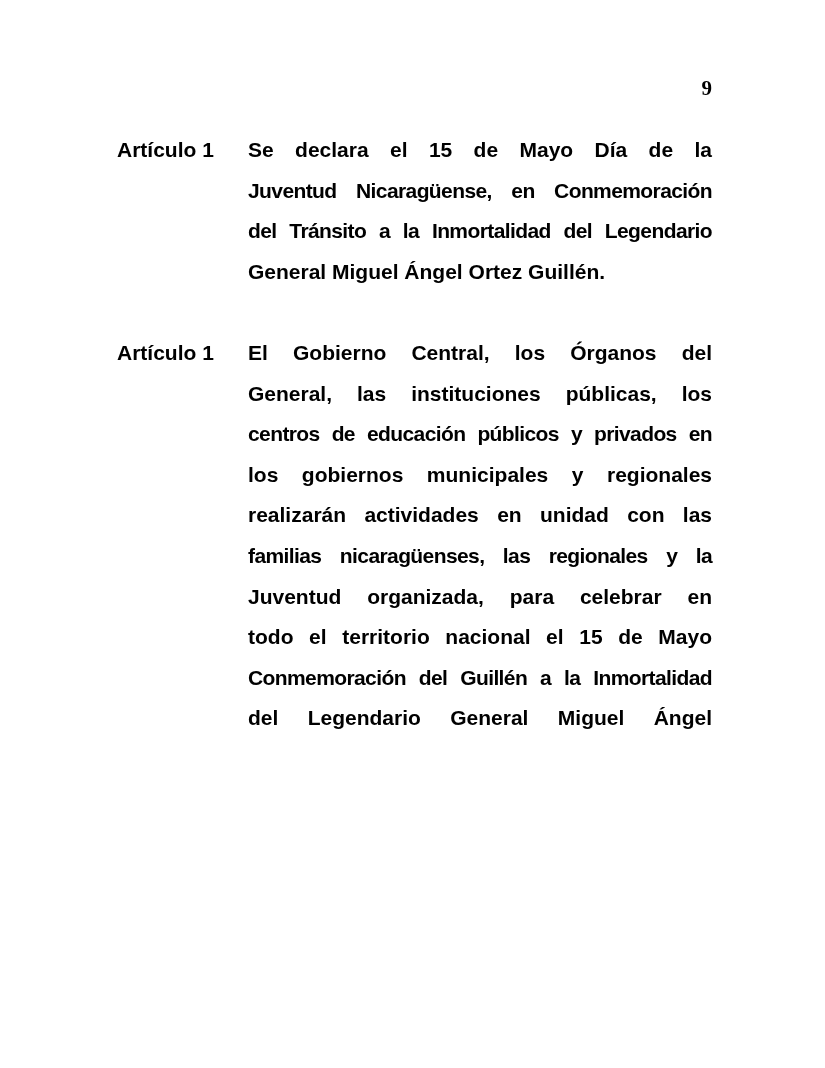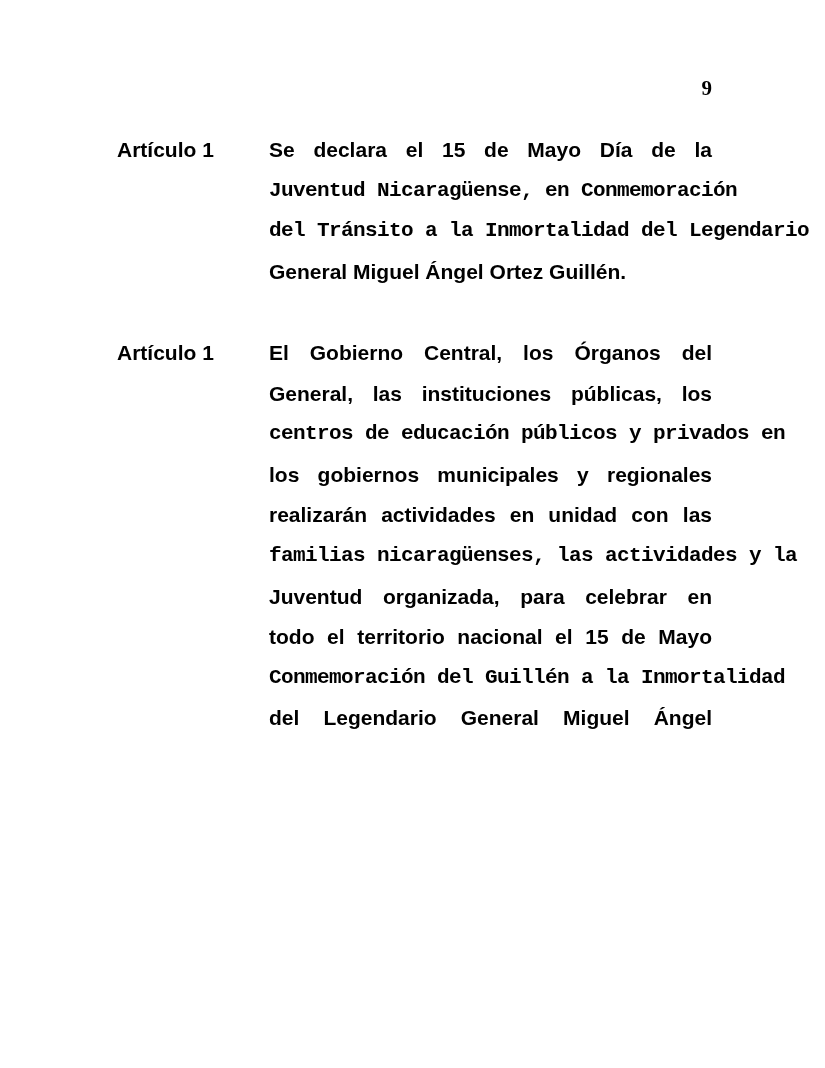--- a/index.html
+++ b/index.html
@@ -4,22 +4,22 @@
   <style>
     html, body { margin: 0; padding: 0; background: #ffffff; }
     body { width: 825px; height: 1068px; position: relative; overflow: hidden;
            font-family: "Liberation Sans", sans-serif; color: #000; }
     .page-number { position: absolute; top: 76px; left: 690px; width: 22px; text-align: right;
                    font-family: "Liberation Serif", serif; font-weight: bold; font-size: 21px; }
     .article { position: absolute; left: 117px; width: 595px; }
     .art-label { position: absolute; left: 0; top: 0; font-weight: bold; font-size: 21px; line-height: 40.6px; white-space: nowrap; }
     .art-body { position: absolute; left: 131px; top: 0; width: 464px; }
     .line { display: block; font-weight: bold; font-size: 21px; line-height: 40.6px; height: 40.6px;
-            text-align: justify; text-align-last: justify; white-space: nowrap; overflow: visible; margin-left: 21px; }
-    .line.tight { letter-spacing: -0.6px; font-family: Liberation Mono, monospace; }
+            text-align: justify; text-align-last: justify; white-space: nowrap; overflow: visible; }
+    .line.tight { letter-spacing: -0.6px; }
     .line.last { text-align-last: left; }
   </style>
 </head>
 <body>
 
 <div>
   <div class="page-number">9</div>
 
   <section class="article" style="top:130px;">
     <div class="art-label">Artículo 1</div>
@@ -32,20 +32,20 @@
   </section>
 
   <section class="article" style="top:333px;">
     <div class="art-label">Artículo 1</div>
     <div class="art-body">
       <span class="line">El Gobierno Central, los Órganos del</span>
       <span class="line">General, las instituciones públicas, los</span>
       <span class="line tight">centros de educación públicos y privados en</span>
       <span class="line">los gobiernos municipales y regionales</span>
       <span class="line">realizarán actividades en unidad con las</span>
-      <span class="line tight">familias nicaragüenses, las actividades y la</span>
+      <span class="line tight">familias nicaragüenses, las regionales y la</span>
       <span class="line">Juventud organizada, para celebrar en</span>
       <span class="line">todo el territorio nacional el 15 de Mayo</span>
       <span class="line tight">Conmemoración del Guillén a la Inmortalidad</span>
       <span class="line">del Legendario General Miguel Ángel</span>
     </div>
   </section>
 </div>
 
 </body></html>

